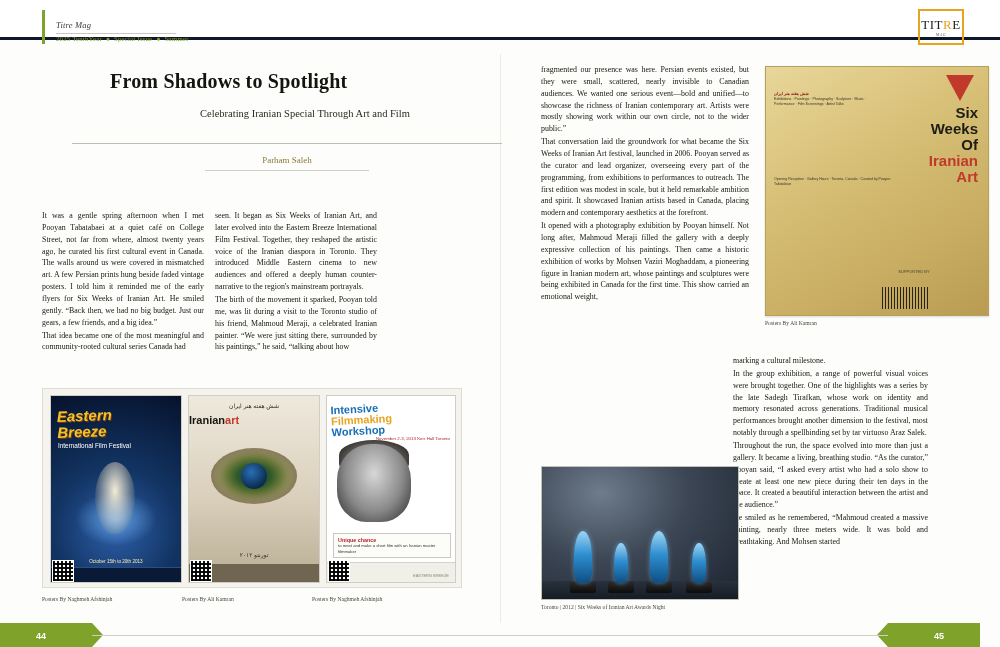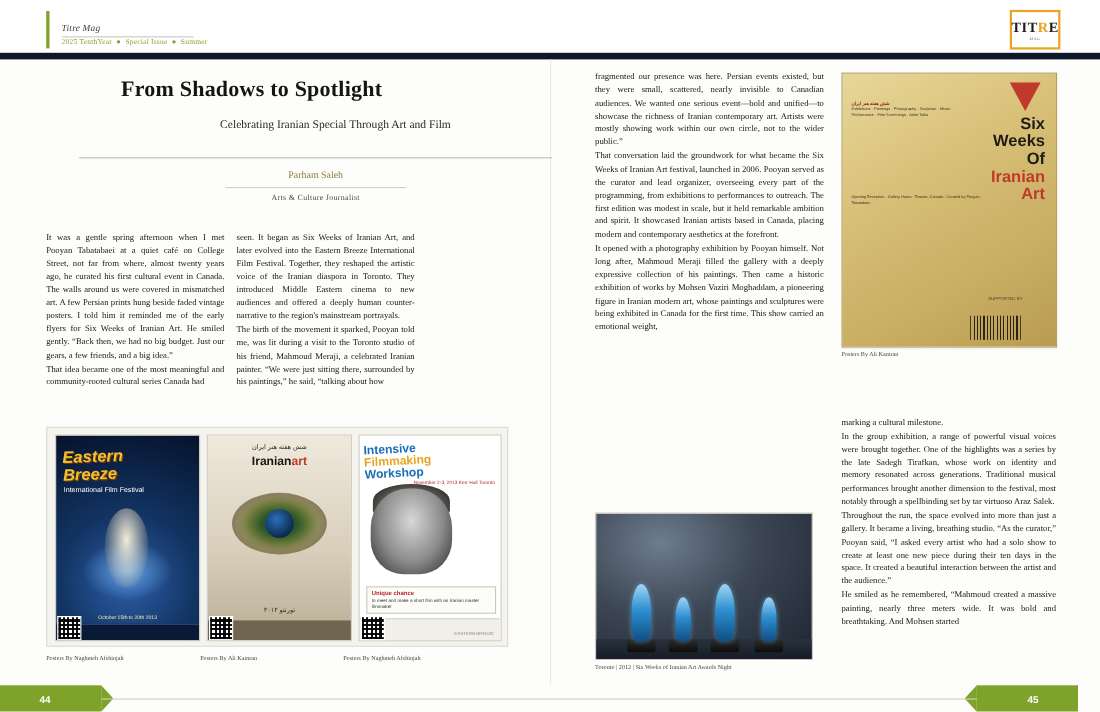--- a/index.html
+++ b/index.html
@@ -12,22 +12,22 @@
   }
   .page {
     position: relative;
     width: 1000px; height: 647px;
     background: #fdfdfb;
   }
 
   
   .masthead {
     position: absolute;
-    left: 0; top: 0; width: 1000px; height: 54px;
-    border-bottom: 6px solid #0f172a;
+    left: 0; top: 0; width: 1000px; height: 40px;
+    border-bottom: 3px solid #0f172a;
     background: #ffffff;
     padding-left: 36px;
   }
   .mast-rule {
     position: absolute;
     left: 42px; top: 10px;
     width: 3px; height: 34px;
     background: #7fa22a;
   }
   .mast-title {
@@ -58,21 +58,21 @@
   .logo-box {
     position: absolute;
     right: 36px; top: 9px;
     width: 46px; height: 36px;
     border: 2px solid #e8a31f;
     display: flex; flex-direction: column;
     align-items: center; justify-content: center;
   }
   .logo-text {
     font-family: "Liberation Serif", serif;
-    font-weight: bold;
+    font-weight: normal;
     font-size: 13px;
     letter-spacing: .5px;
     color: #1d1d1b;
     line-height: 1;
   }
   .logo-text .o { color: #e8a31f; }
   .logo-sub {
     font-size: 3.6px;
     letter-spacing: .6px;
     color: #555;
@@ -141,21 +141,21 @@
     line-height: 1.5;
     text-align: justify;
     color: #17170f;
     -webkit-hyphens: auto; hyphens: auto;
   }
   .col p { margin: 0 0 1px 0; text-indent: 0; }
 
   #col1 { left: 42px;  top: 210px; width: 162px; }
   #col2 { left: 215px; top: 210px; width: 162px; }
   #col3 { left: 541px; top: 64px;  width: 208px; }
-  #col4 { left: 765px; top: 355px; width: 195px; margin-top: 23px; }
+  #col4 { left: 733px; top: 355px; width: 195px; }
 
   
   .poster-strip {
     position: absolute;
     left: 42px; top: 388px;
     width: 420px; height: 200px;
     background: #f4f3ee;
     border: 1px solid #dedbd2;
   }
   .poster {
@@ -218,21 +218,20 @@
     background: linear-gradient(180deg, #efe9dd 0%, #d9cfbb 55%, #b9ad94 100%);
   }
   .p2-head {
     position: absolute; left: 0; top: 6px; width: 100%;
     text-align: center;
     font-family: "Liberation Sans", sans-serif;
     font-size: 6px; color: #2c2c24;
   }
   .p2-title {
     position: absolute; left: 0; top: 18px; width: 100%;
-    text-align: center;
     font-family: "Liberation Sans", sans-serif;
     font-weight: bold; font-size: 11px;
     color: #16160f;
   }
   .p2-title .red { color: #c0392b; }
   .p2-eye {
     position: absolute; left: 50%; top: 52px;
     transform: translateX(-50%);
     width: 86px; height: 56px;
     border-radius: 50%;
@@ -331,21 +330,21 @@
     color: #4a4a40;
   }
   #cap1 { left: 42px;  top: 596px; }
   #cap2 { left: 182px; top: 596px; }
   #cap3 { left: 312px; top: 596px; }
 
   
   .sixweeks {
     position: absolute;
     left: 765px; top: 66px;
-    width: 196px; height: 250px;
+    width: 224px; height: 250px;
     background: linear-gradient(150deg, #e8d79a 0%, #d9c179 35%, #c9ae63 70%, #b99c52 100%);
     border: 1px solid #b6a15c;
     overflow: hidden;
     box-shadow: 0 1px 2px rgba(0,0,0,.15);
   }
   .sw-flag {
     position: absolute; right: 14px; top: 8px;
     width: 0; height: 0;
     border-left: 14px solid transparent;
     border-right: 14px solid transparent;
@@ -486,21 +485,20 @@
   <div class="spine"></div>
 
   <div class="headline">From Shadows to Spotlight</div>
   <div class="subhead">Celebrating Iranian Special Through Art and Film</div>
 
   <div class="byline-rule"></div>
   <div class="byline-wrap">
     <span class="byline-name">Parham Saleh</span>
   </div>
   <div class="byline-rule2"></div>
-  <div class="byline-role">Arts &amp; Culture Journalist</div>
 
   <div class="col" id="col1">
     <p>It was a gentle spring afternoon when I met Pooyan Tabatabaei at a quiet café on College Street, not far from where, almost twenty years ago, he curated his first cultural event in Canada. The walls around us were covered in mismatched art. A few Persian prints hung beside faded vintage posters. I told him it reminded me of the early flyers for Six Weeks of Iranian Art. He smiled gently. “Back then, we had no big budget. Just our gears, a few friends, and a big idea.”</p>
     <p>That idea became one of the most meaningful and community-rooted cultural series Canada had</p>
   </div>
 
   <div class="col" id="col2">
     <p>seen. It began as Six Weeks of Iranian Art, and later evolved into the Eastern Breeze International Film Festival. Together, they reshaped the artistic voice of the Iranian diaspora in Toronto. They introduced Middle Eastern cinema to new audiences and offered a deeply human counter-narrative to the region's mainstream portrayals.</p>
     <p>The birth of the movement it sparked, Pooyan told me, was lit during a visit to the Toronto studio of his friend, Mahmoud Meraji, a celebrated Iranian painter. “We were just sitting there, surrounded by his paintings,” he said, “talking about how</p>
   </div>

